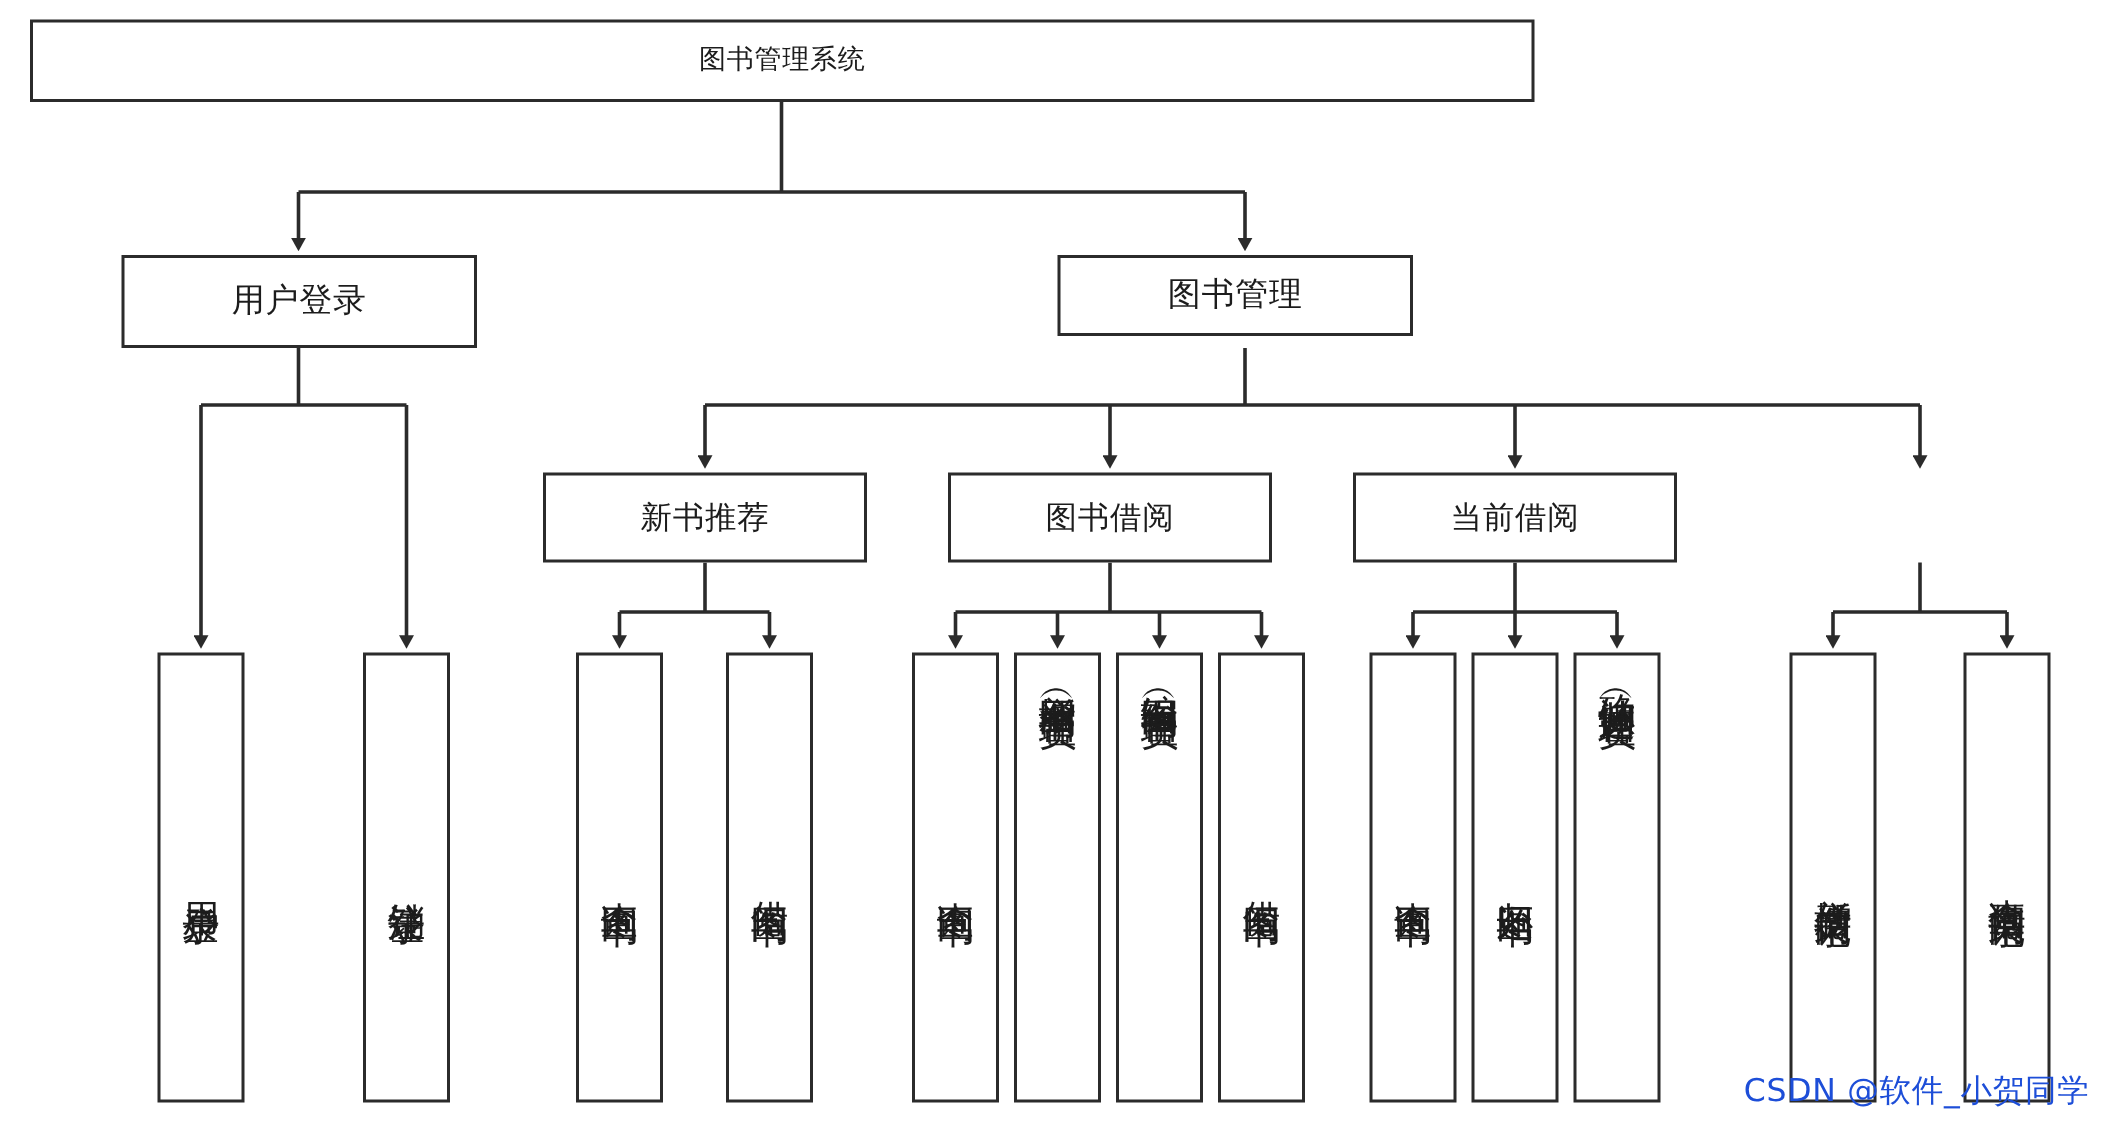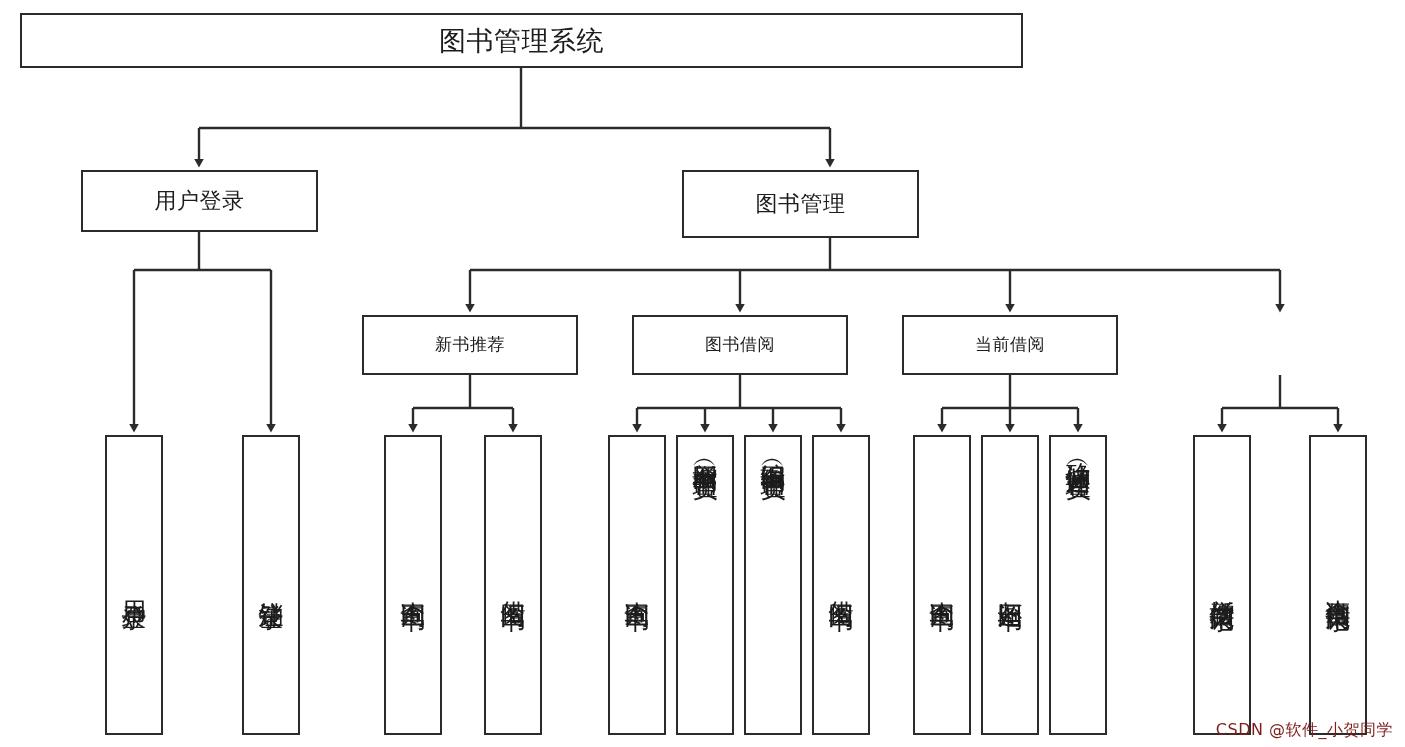--- a/index.html
+++ b/index.html
@@ -39,23 +39,23 @@
     align-items: center;
     justify-content: center;
     overflow: hidden;
   }
   .node-label {
     color: #1c1c1c;
     line-height: 1.15;
     white-space: nowrap;
     letter-spacing: 0.5px;
   }
-  .lvl-root .node-label { font-size: 27px; }
+  .lvl-root .node-label { font-size: 18px; }
   .lvl-2 .node-label { font-size: 22px; }
-  .lvl-3 .node-label { font-size: 17px; }
+  .lvl-3 .node-label { font-size: 21px; }
 
   
   .leaf-box {
     align-items: flex-start;
     justify-content: center;
     padding-top: 6px;
   }
   .leaf-box.center-v { align-items: center; padding-top: 0; }
   .leaf-label {
     writing-mode: vertical-rl;
@@ -63,22 +63,22 @@
     font-size: 25px;
     line-height: 1.08;
     letter-spacing: 2px;
     color: #1c1c1c;
     white-space: nowrap;
   }
   #watermark {
     position: absolute;
     right: 12px;
     bottom: 6px;
-    font-size: 16px;
-    color: #7f1d1d;
+    font-size: 21px;
+    color: #1d4ed8;
     letter-spacing: 0.5px;
     user-select: none;
     pointer-events: none;
   }
 </style>
 </head>
 <body>
 
 <div id="diagram-root">
 
@@ -132,21 +132,21 @@
     </g>
   </svg>
 
   <div class="node-box lvl-root" style="left:20px; top:13px; width:1003px; height:55px;">
     <span class="node-label">图书管理系统</span>
   </div>
 
   <div class="node-box lvl-2" style="left:81px; top:170px; width:237px; height:62px;">
     <span class="node-label">用户登录</span>
   </div>
-  <div class="node-box lvl-2" style="left:682px; top:170px; width:237px; height:68px;">
+  <div class="node-box lvl-2" style="left:705px; top:170px; width:237px; height:54px;">
     <span class="node-label">图书管理</span>
   </div>
 
   <div class="node-box lvl-3" style="left:362px; top:315px; width:216px; height:60px;">
     <span class="node-label">新书推荐</span>
   </div>
   <div class="node-box lvl-3" style="left:902px; top:315px; width:216px; height:60px;">
     <span class="node-label">当前借阅</span>
   </div>
   <div class="node-box lvl-3" style="left:632px; top:315px; width:216px; height:60px;">

